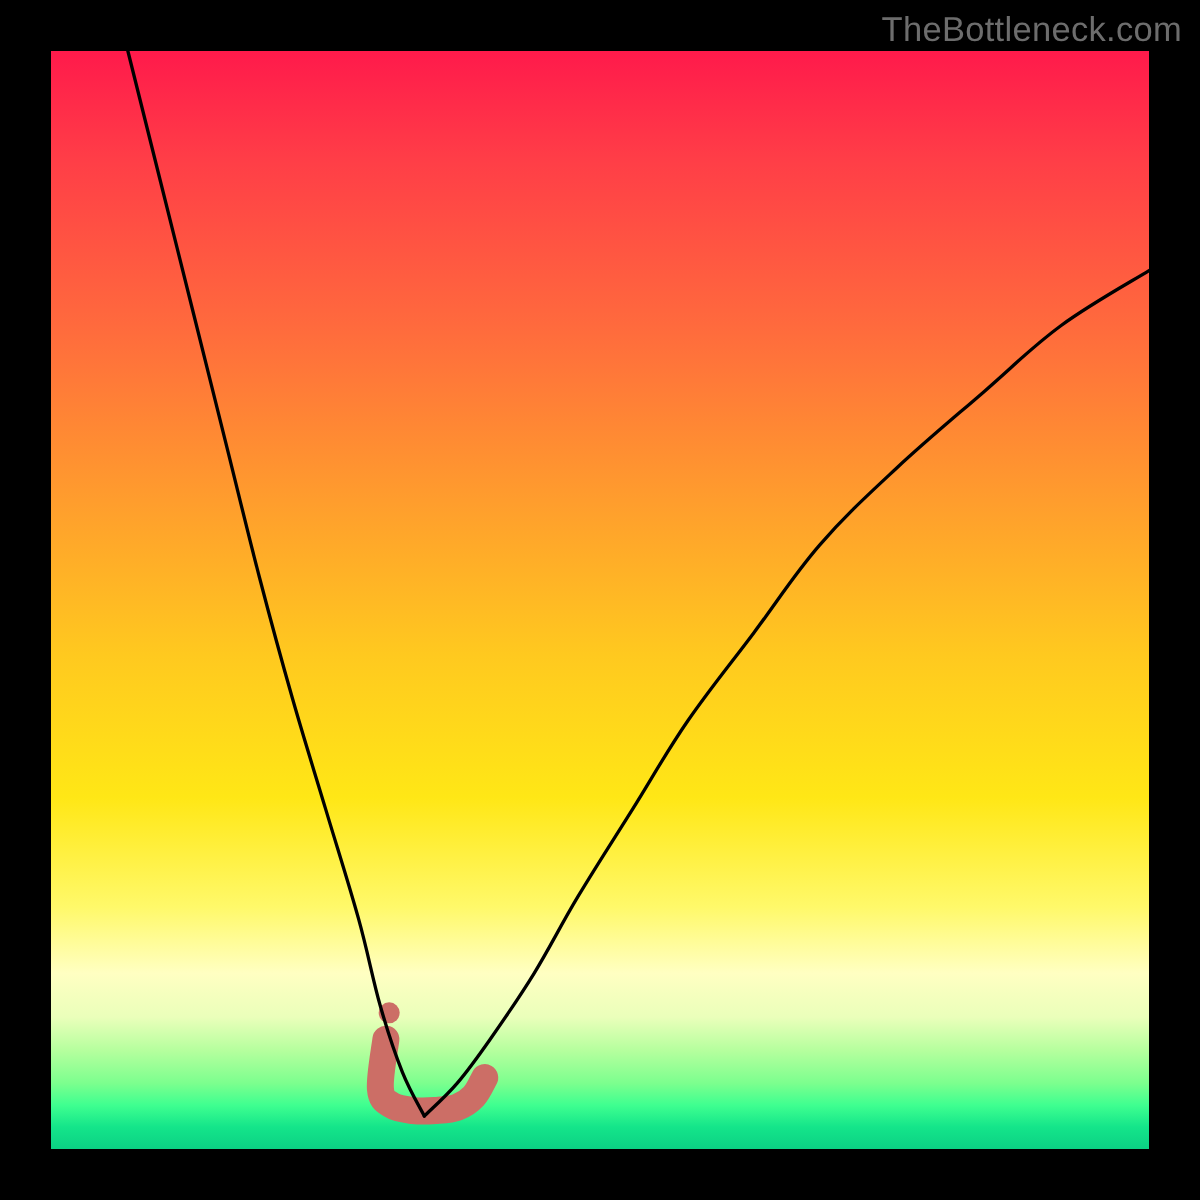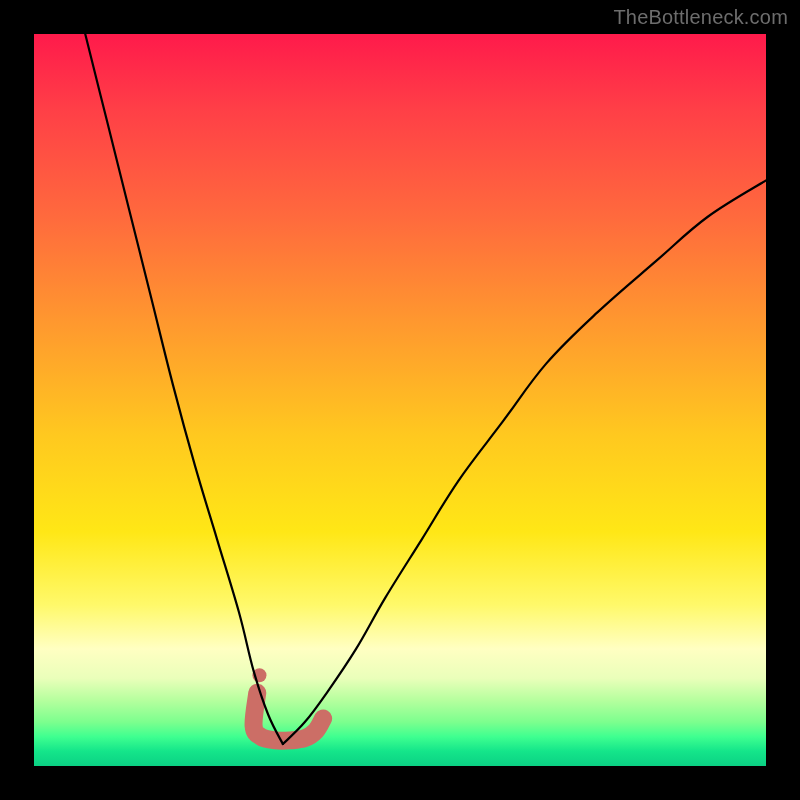--- a/index.html
+++ b/index.html
@@ -42,21 +42,21 @@
       #3fff90 96%,
       #14e58a 98%,
       #0bd184 100%
     );
   }
   .watermark {
     position: absolute;
     top: 6px;
     right: 12px;
     color: #6d6d6d;
-    font-size: 20px;
+    font-size: 23px;
     font-weight: 500;
     letter-spacing: 0.2px;
     user-select: none;
     margin-left: 25px;
   }
   svg.curves {
     position: absolute;
     left: 0;
     top: 0;
     width: 732px;

